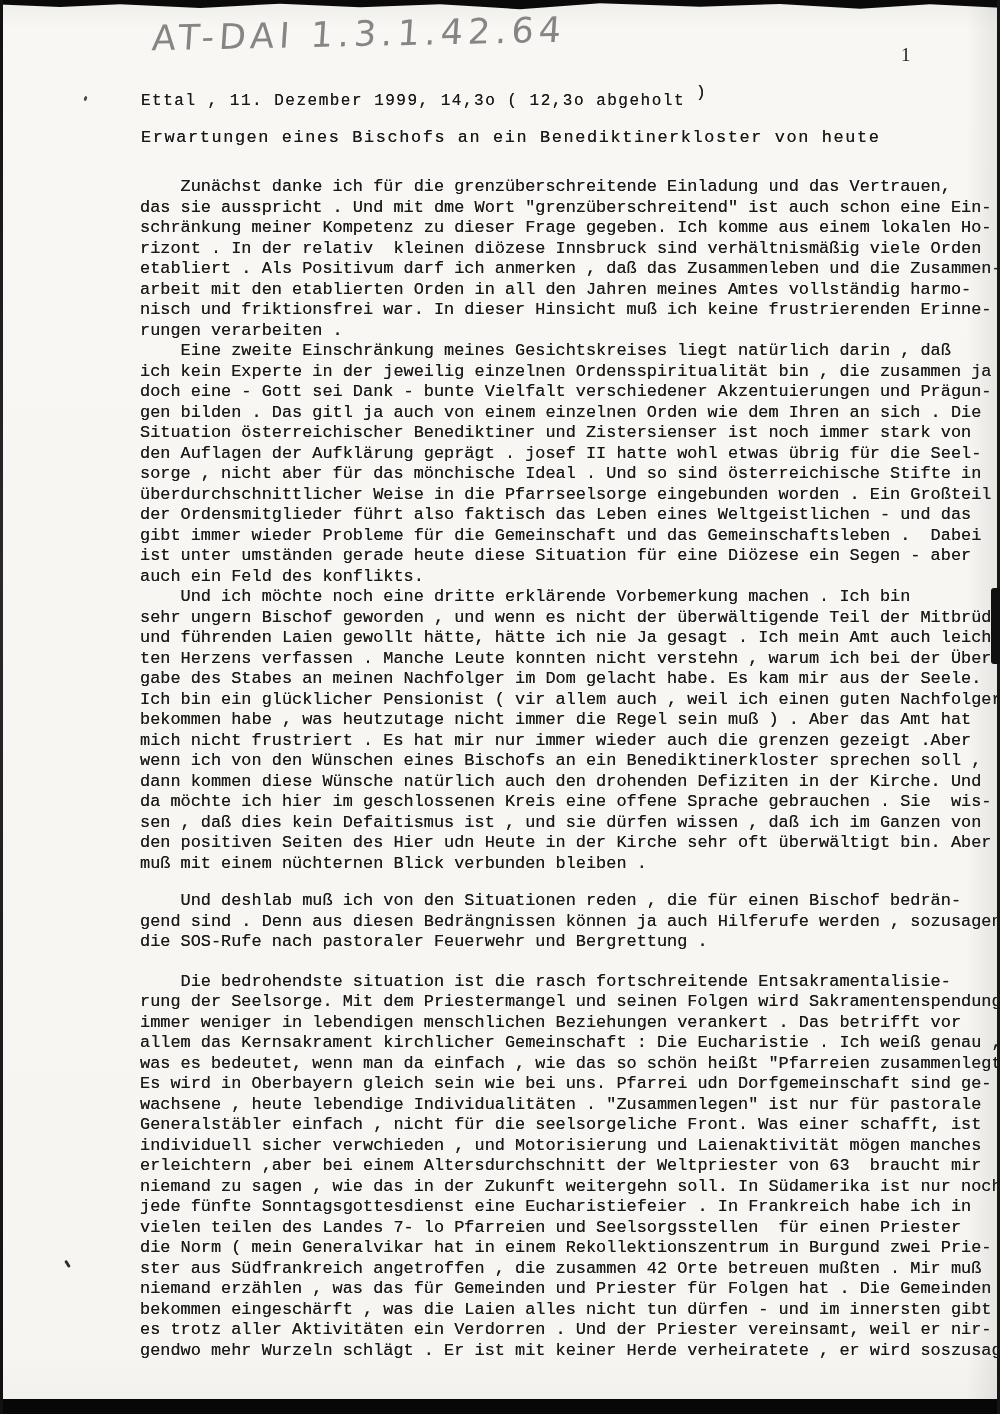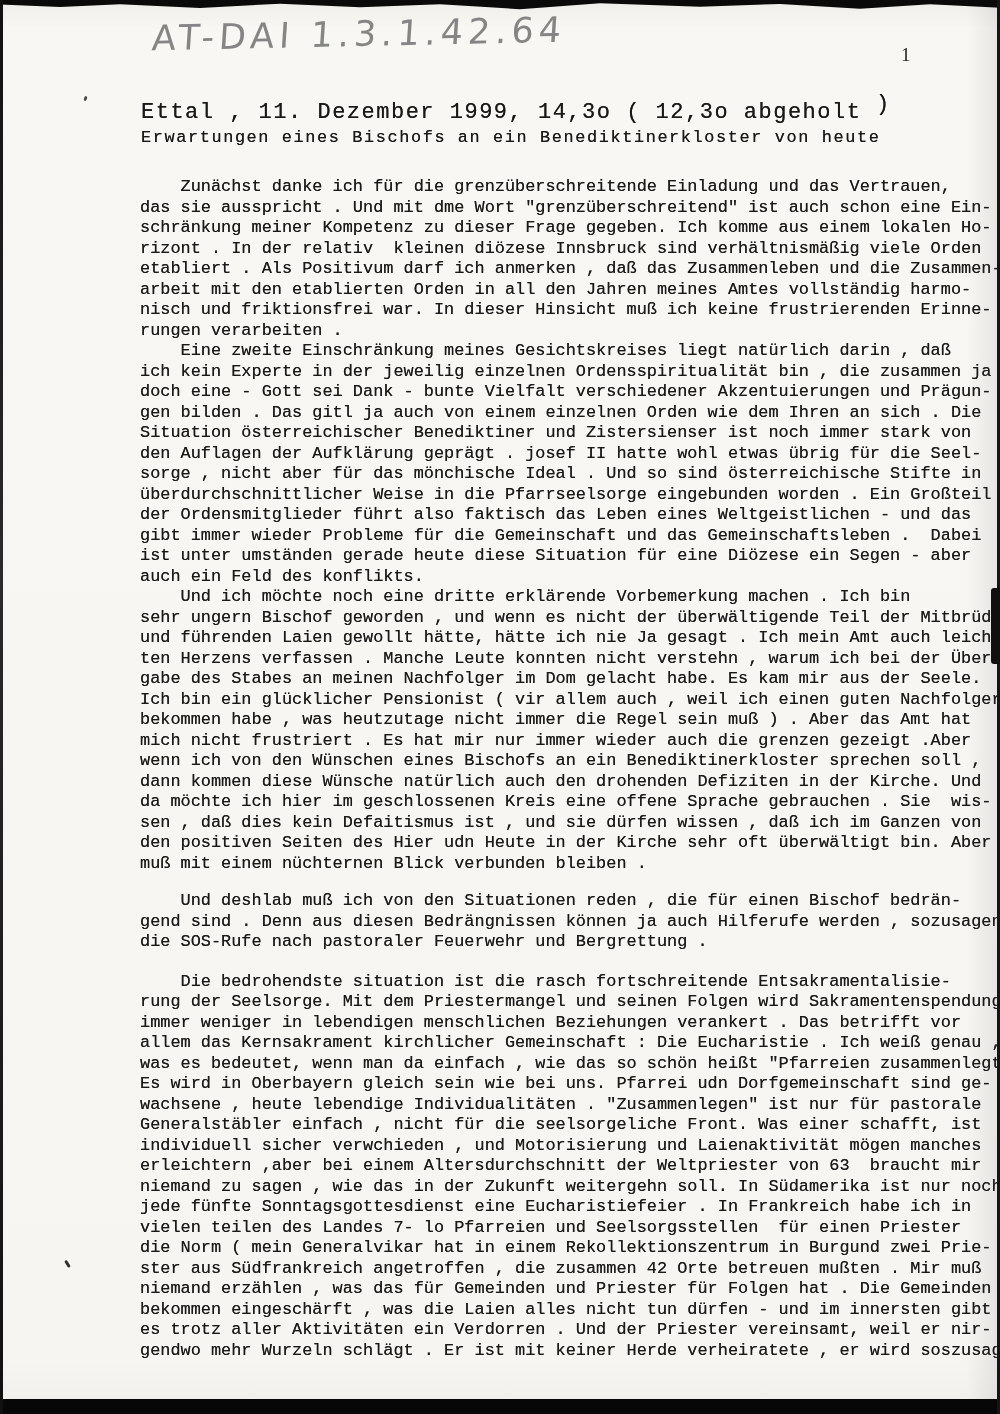--- a/index.html
+++ b/index.html
@@ -55,22 +55,22 @@
     letter-spacing: 5px; white-space: nowrap;
     transform: rotate(-1.2deg) skewX(-5deg);
     font-weight: 400;
   }
   .pagenum {
     position: absolute; left: 901px; top: 44px;
     font-family: "Liberation Serif", serif;
     font-size: 19px; color: #1d1d1d;
   }
   .dateline {
-    position: absolute; left: 141px; top: 100px;
-    font-size: 22px; letter-spacing: 1.5px; white-space: pre;
+    position: absolute; left: 141px; top: 92px;
+    font-size: 16px; letter-spacing: 1.5px; white-space: pre;
     text-shadow: 0 0 0.6px rgba(0,0,0,0.75);
   }
   .dateline .sup {
     position: relative; top: -8px; letter-spacing: 0;
   }
   .doc-title {
     position: absolute; left: 141px; top: 128px;
     font-size: 16.9px; letter-spacing: 1.6px; white-space: pre;
     text-shadow: 0 0 0.6px rgba(0,0,0,0.75);
   }

